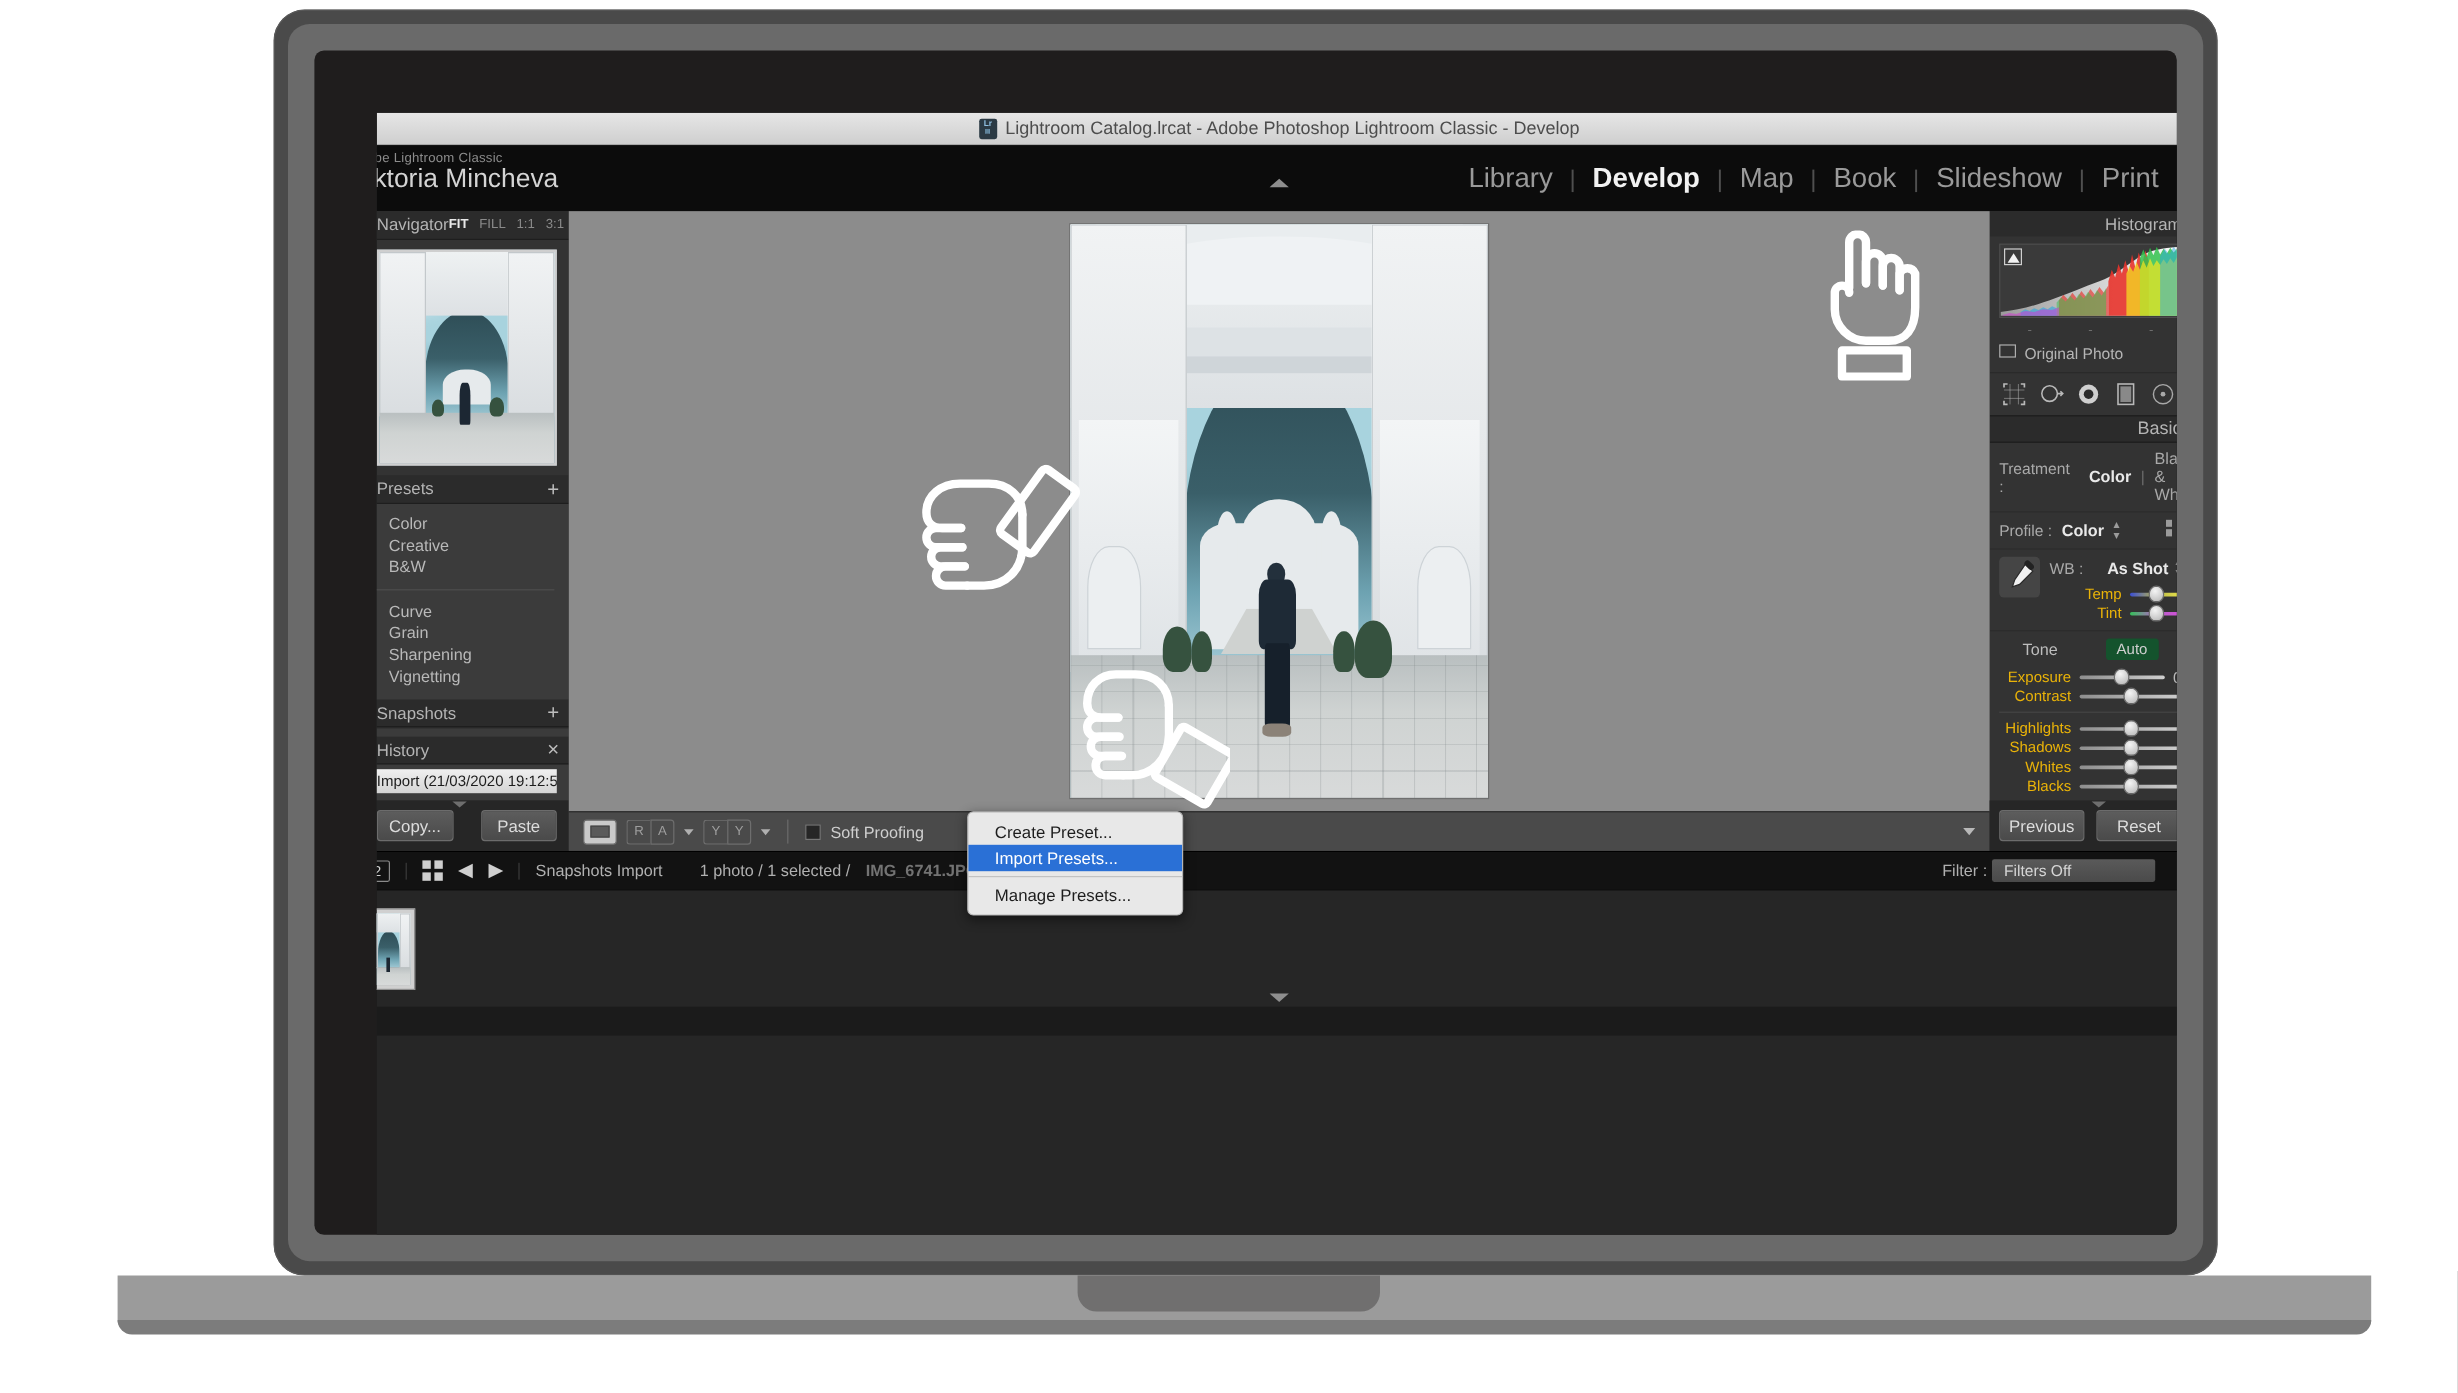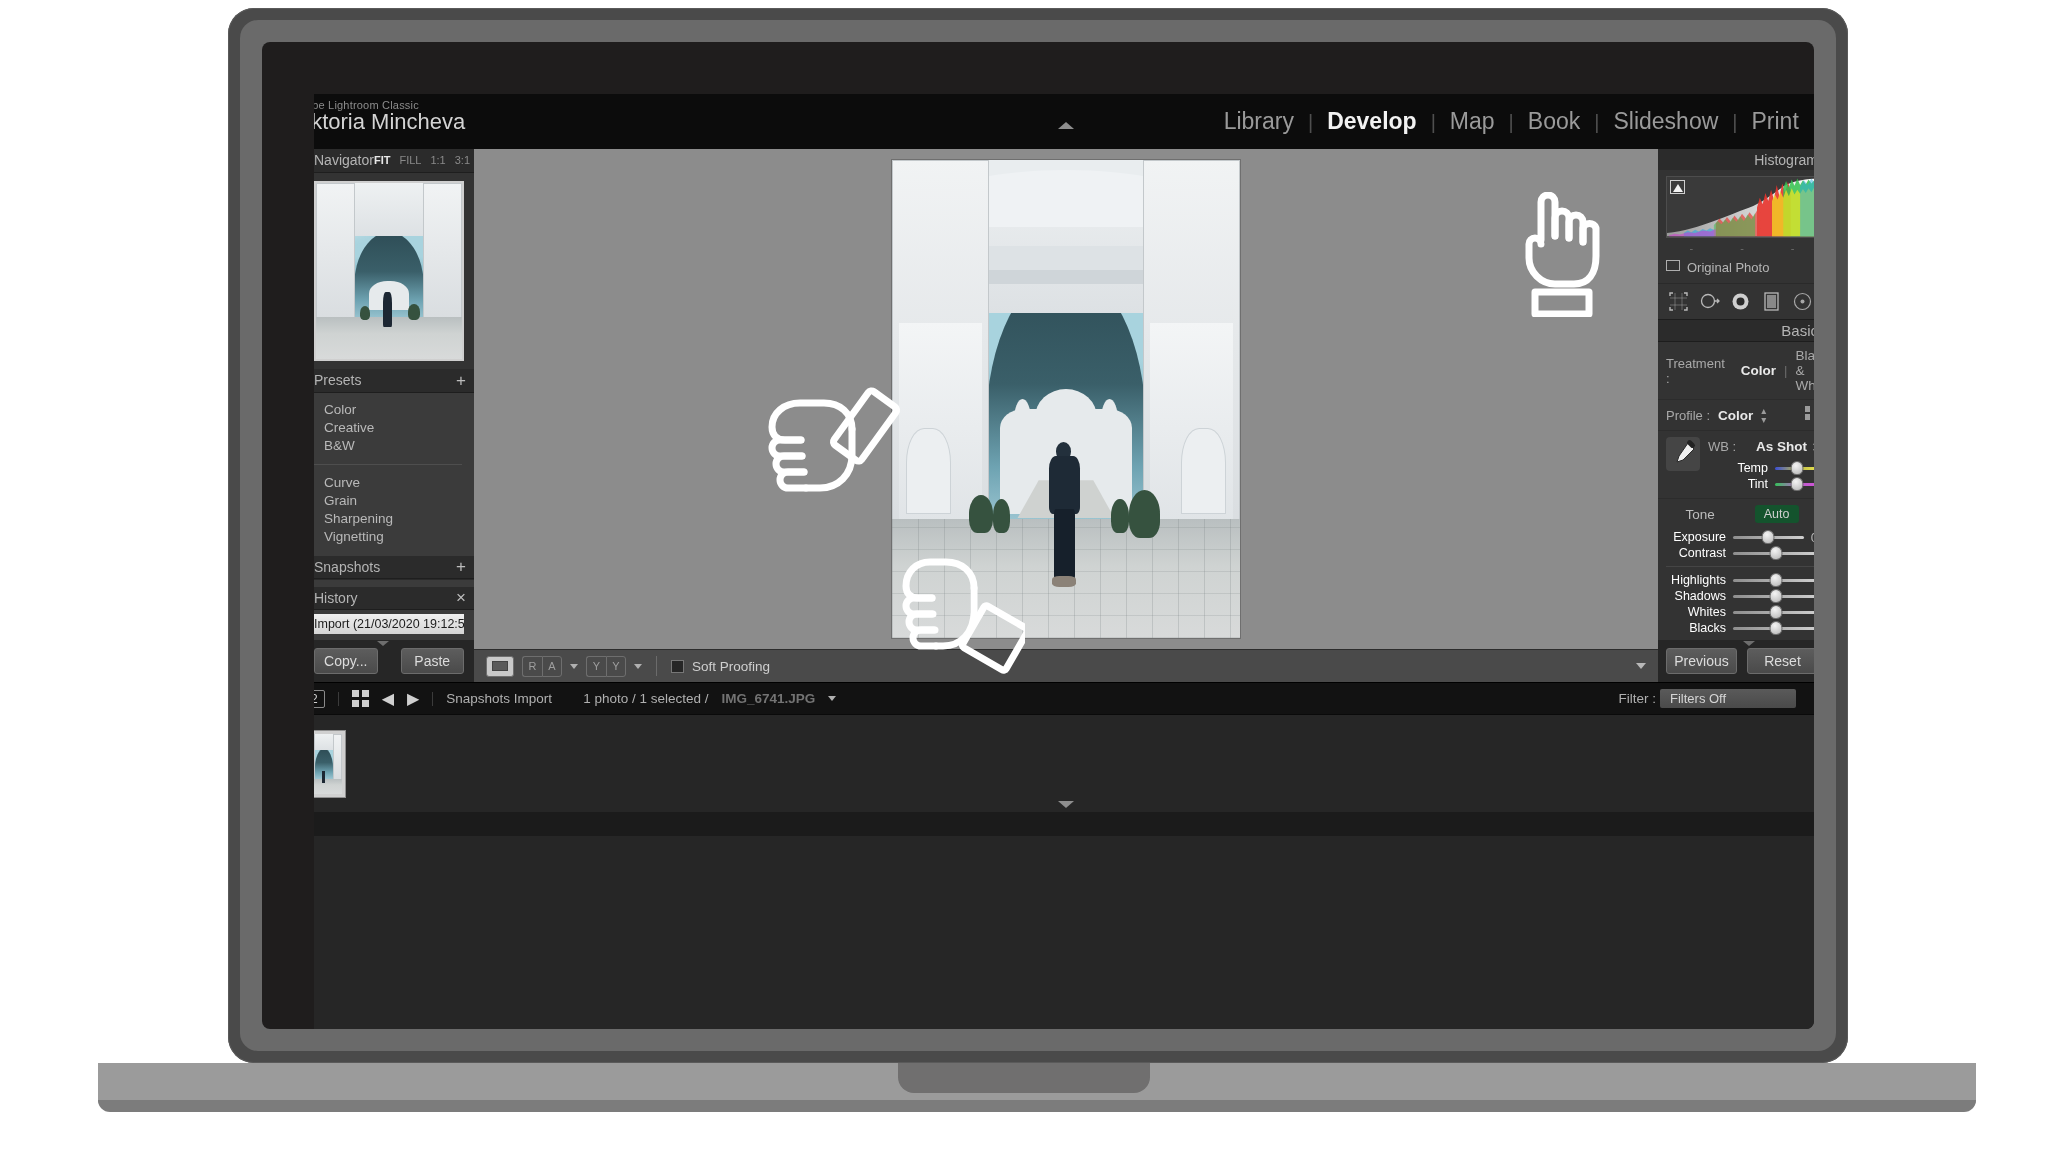--- a/index.html
+++ b/index.html
@@ -326,21 +326,21 @@
   .rp-label { color: #a9a9a9; font-size: 13px; }
   .seg { color: #e9e9e9; font-weight: bold; font-size: 13.5px; }
   .seg.off { color: #a9a9a9; font-weight: normal; }
   .vsep { color: #6d6d6d; }
   .stepper { color: #9b9b9b; font-size: 10px; line-height: 9px; }
   #sliders-wrap { padding: 4px 22px 4px 8px; }
   .slider-row {
     display: flex; align-items: center;
     height: 16px; gap: 7px;
   }
-  .sl-name { width: 60px; text-align: right; font-size: 12.5px; color: #ffffff; }
+  .sl-name { width: 60px; text-align: right; font-size: 12.5px; color: #eab308; }
   .track {
     position: relative; flex: 1; height: 12px;
   }
   .track .bar {
     position: absolute; left: 0; right: 0; top: 5px; height: 3px;
     background: linear-gradient(90deg,#8e8e8e,#cfcfcf);
     border-radius: 2px;
   }
   .track.temp .bar { background: linear-gradient(90deg,#3b4fd4,#b9b64a,#e8e44a); }
   .track.tint .bar { background: linear-gradient(90deg,#35c05a,#b763c9,#d24fd8); }
@@ -495,20 +495,27 @@
 </style>
 </head>
 <body>
 
 <div id="laptop-frame">
   <div id="laptop-inner-bezel">
     <div id="screen-black">
 
       <div id="app-window">
 
+        <div id="title-bar">
+          <div id="lr-badge">
+            <i>Lr</i>
+            <i class="lr-sub">▤</i>
+          </div>
+          <span>Lightroom Catalog.lrcat - Adobe Photoshop Lightroom Classic - Develop</span>
+        </div>
 
         <div id="top-bar">
           <div id="top-collapse"></div>
           <div id="identity">
             <div class="brand">Adobe Lightroom Classic</div>
             <div class="user">Viktoria Mincheva</div>
           </div>
           <div id="module-picker">
             <span class="mod">Library</span>
             <span class="sep">|</span>
@@ -843,20 +850,26 @@
                   </span>
               </div>
             </div>
 
             <div id="right-bottom">
               <div class="lr-btn">Previous</div>
               <div class="lr-btn">Reset</div>
             </div>
           </div>
 
+          <div id="context-menu">
+            <div class="mi">Create Preset...</div>
+            <div class="mi sel">Import Presets...</div>
+            <div class="mi-sep"></div>
+            <div class="mi">Manage Presets...</div>
+          </div>
         </div>
 
         <div id="filmstrip-bar">
           <div id="fs-left">
             <span class="fs-ident">2</span>
             <span class="fs-sep"></span>
             <span class="grid-ic">
                 <i></i>
                 <i></i>
                 <i></i>

